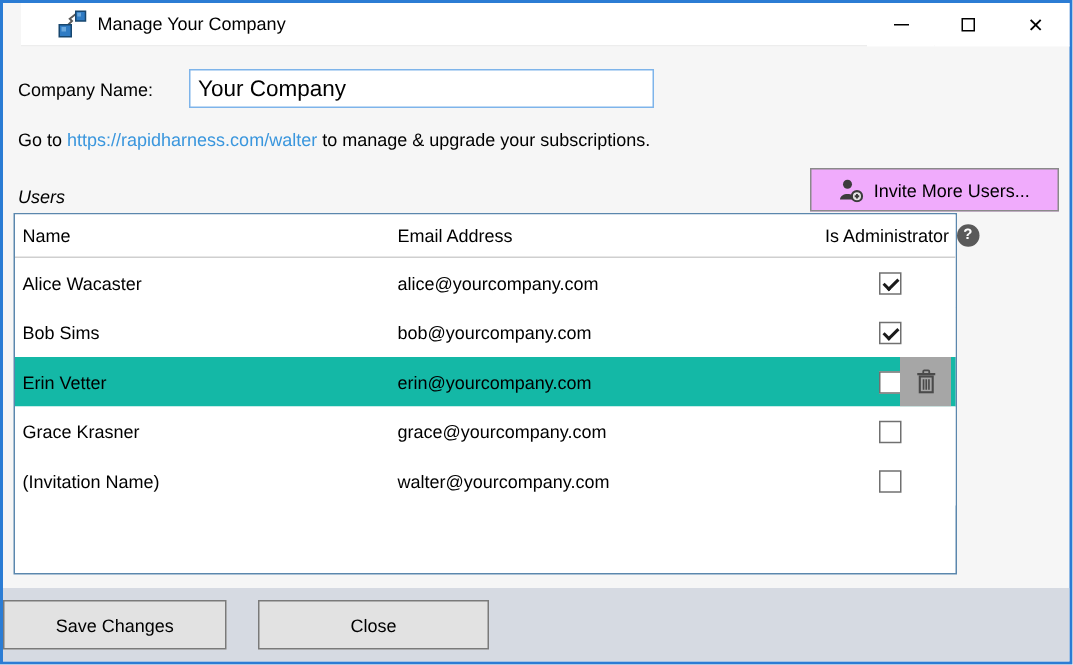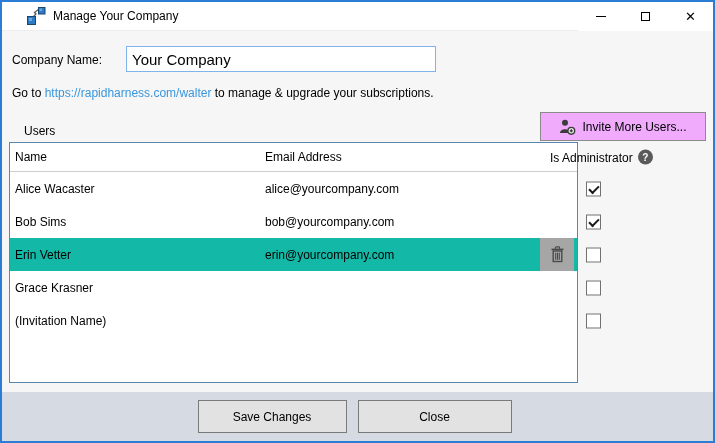--- a/index.html
+++ b/index.html
@@ -6,53 +6,53 @@
   html,body { background:#cfd8e4; }
   body { font-family: "Liberation Sans", sans-serif; font-size: 12px; color:#000; }
 
   .window {
     position: relative; width: 715px; height: 443px;
     background: #f6f6f6; border: 2px solid #2b7cd4; overflow: hidden;
   }
 
   
   .titlebar {
-    position:absolute; left:0; top:0; right:0; height:29px;
+    position:absolute; left:12px; top:0; right:0; height:29px;
     background:#ffffff; display:flex; align-items:center; padding-left:24px;
     border-bottom:1px solid #ededed;
   }
   .app-icon { width:20px; height:20px; margin-right:7px; flex:0 0 auto; }
   .title-text { font-size:12px; color:#000; }
   .caption-btns { position:absolute; right:0; top:0; height:29px; display:flex; }
   .cap-btn { width:45px; height:29px; display:flex; align-items:center; justify-content:center; background:#fff; }
   .glyph-min { display:block; width:10px; height:0; border-top:1px solid #000; }
   .glyph-max { display:block; width:9px; height:9px; border:1px solid #000; background:transparent; }
   .glyph-close { font-size:13px; line-height:1; color:#000; }
 
   
   .company-label { position:absolute; left:10px; top:51px; }
   .company-input {
     position:absolute; left:124px; top:44px; width:310px; height:26px;
     border:1px solid #7eb4ea; background:#fff; padding:0 5px;
     font-family:"Liberation Sans", sans-serif; font-size:15px; color:#000; outline:none;
   }
   .subs-line { position:absolute; left:10px; top:84px; white-space:pre; }
   .subs-link { color:#3a96dd; text-decoration:none; cursor:pointer; }
-  .users-label { position:absolute; left:22px; top:122px; }
+  .users-label { position:absolute; left:10px; top:122px;font-style:italic; }
 
   .invite-btn {
     position:absolute; right:7px; top:110px; width:166px; height:29px;
     background:#f0abfc; border:1px solid #8a8a8a;
     display:flex; align-items:center; justify-content:center; gap:6px;
     font-family:"Liberation Sans", sans-serif; font-size:12px; color:#000; cursor:pointer;
   }
 
   
   .users-table {
-    position:absolute; left:7px; top:140px; width:569px; height:241px;
+    position:absolute; left:7px; top:140px; width:629px; height:241px;
     background:#fff; border:1px solid #5b87ad;
   }
   .thead { position:relative; height:29px; border-bottom:1px solid #cfcfcf; background:#fff; }
   .cell { position:absolute; top:50%; transform:translateY(-50%); white-space:nowrap; }
   .c-name  { left:5px; }
   .c-email { left:255px; }
   .c-adminhdr { left:540px; display:flex; align-items:center; gap:5px; }
   .c-admin { left:576px; }
   .help-badge {
     width:15px; height:15px; border-radius:50%; background:#5a5a5a; color:#fff;
@@ -73,22 +73,22 @@
   }
   .delete-btn {
     position:absolute; right:3px; top:0; width:34px; height:33px;
     background:#a6a6a6; border:none; display:flex; align-items:center; justify-content:center;
     cursor:pointer;
   }
 
   
   .footer {
     position:absolute; left:0; right:0; bottom:0; height:49px;
-    background:#d6dae2; display:flex; align-items:center; justify-content:center;
-    gap:11px; padding-right:6px;
+    background:#d6dae2; display:flex; align-items:center; justify-content:flex-start;
+    gap:21px; padding-right:6px;
   }
   .footer-btn {
     height:33px; background:#e2e2e2; border:1px solid #7a7a7a;
     font-family:"Liberation Sans", sans-serif; font-size:12px; color:#000; cursor:pointer;
   }
   .save-btn { width:149px; }
   .close-btn { width:154px; }
 </style>
 </head>
 <body>
@@ -174,27 +174,29 @@
           <rect x="3.2" y="5" width="8.6" height="10.5" fill="none" stroke="#4a4a4a" stroke-width="1.4"></rect>
           <line x1="5.7" y1="6.8" x2="5.7" y2="13.8" stroke="#4a4a4a" stroke-width="1.1"></line>
           <line x1="7.5" y1="6.8" x2="7.5" y2="13.8" stroke="#4a4a4a" stroke-width="1.1"></line>
           <line x1="9.3" y1="6.8" x2="9.3" y2="13.8" stroke="#4a4a4a" stroke-width="1.1"></line>
         </svg>
       </button>
     </div>
 
     <div class="trow">
       <span class="cell c-name">Grace Krasner</span>
+      <span class="cell c-email">grace@yourcompany.com</span>
       <span class="cell c-admin">
           <input type="checkbox" class="cb" style="">
         </span>
     </div>
 
     <div class="trow">
       <span class="cell c-name">(Invitation Name)</span>
+      <span class="cell c-email">walter@yourcompany.com</span>
       <span class="cell c-admin">
           <input type="checkbox" class="cb" style="">
         </span>
     </div>
   </div>
 
   <div class="footer">
     <button class="footer-btn save-btn">Save Changes</button>
     <button class="footer-btn close-btn">Close</button>
   </div>

